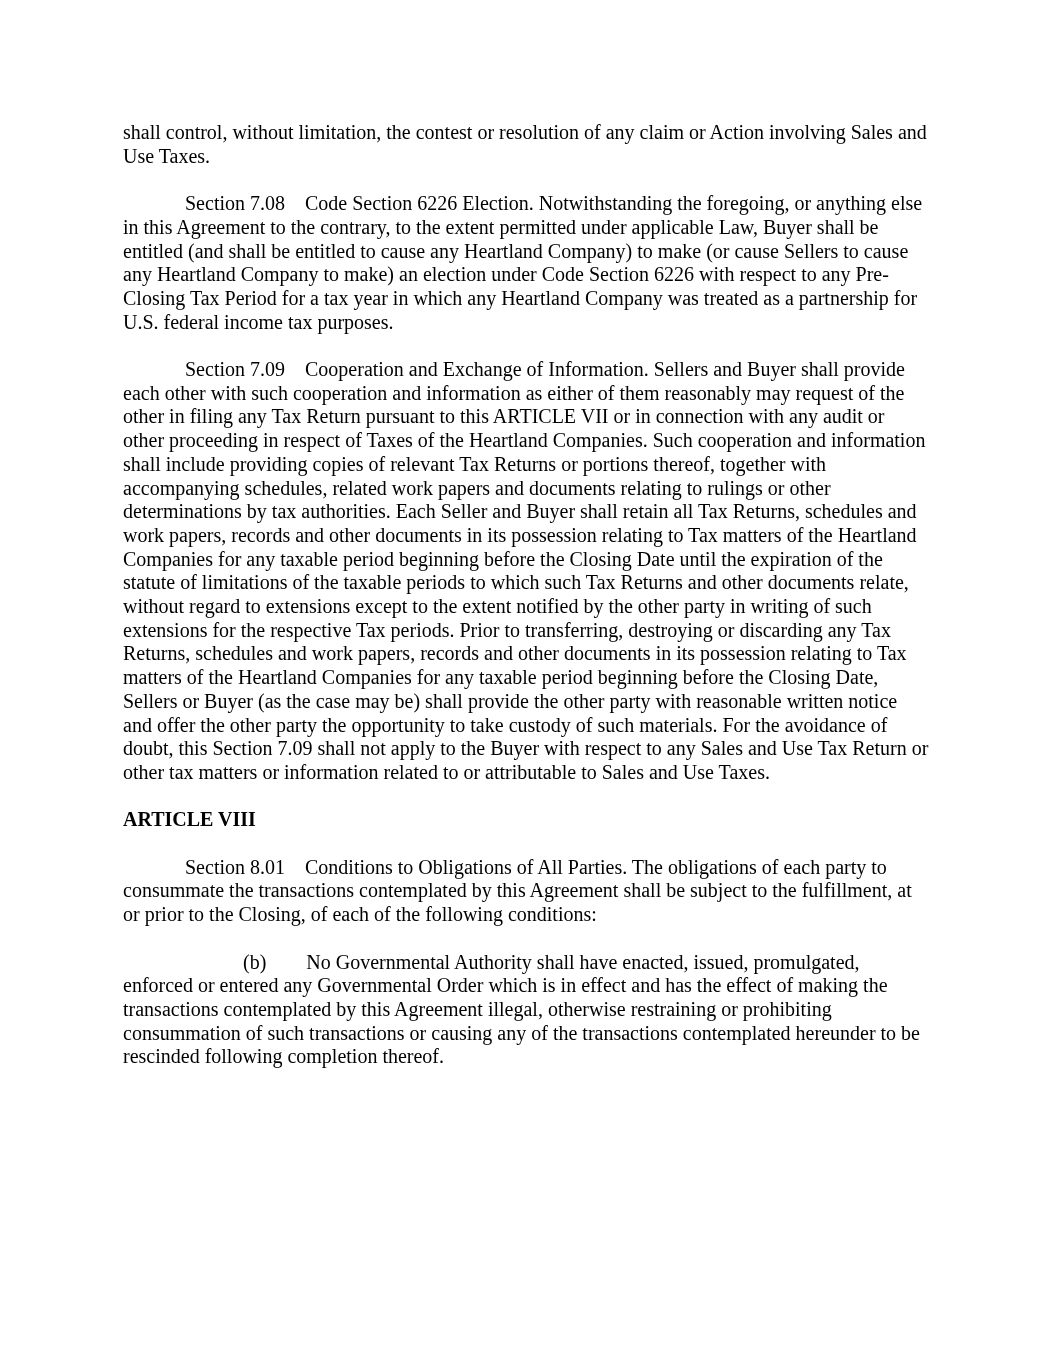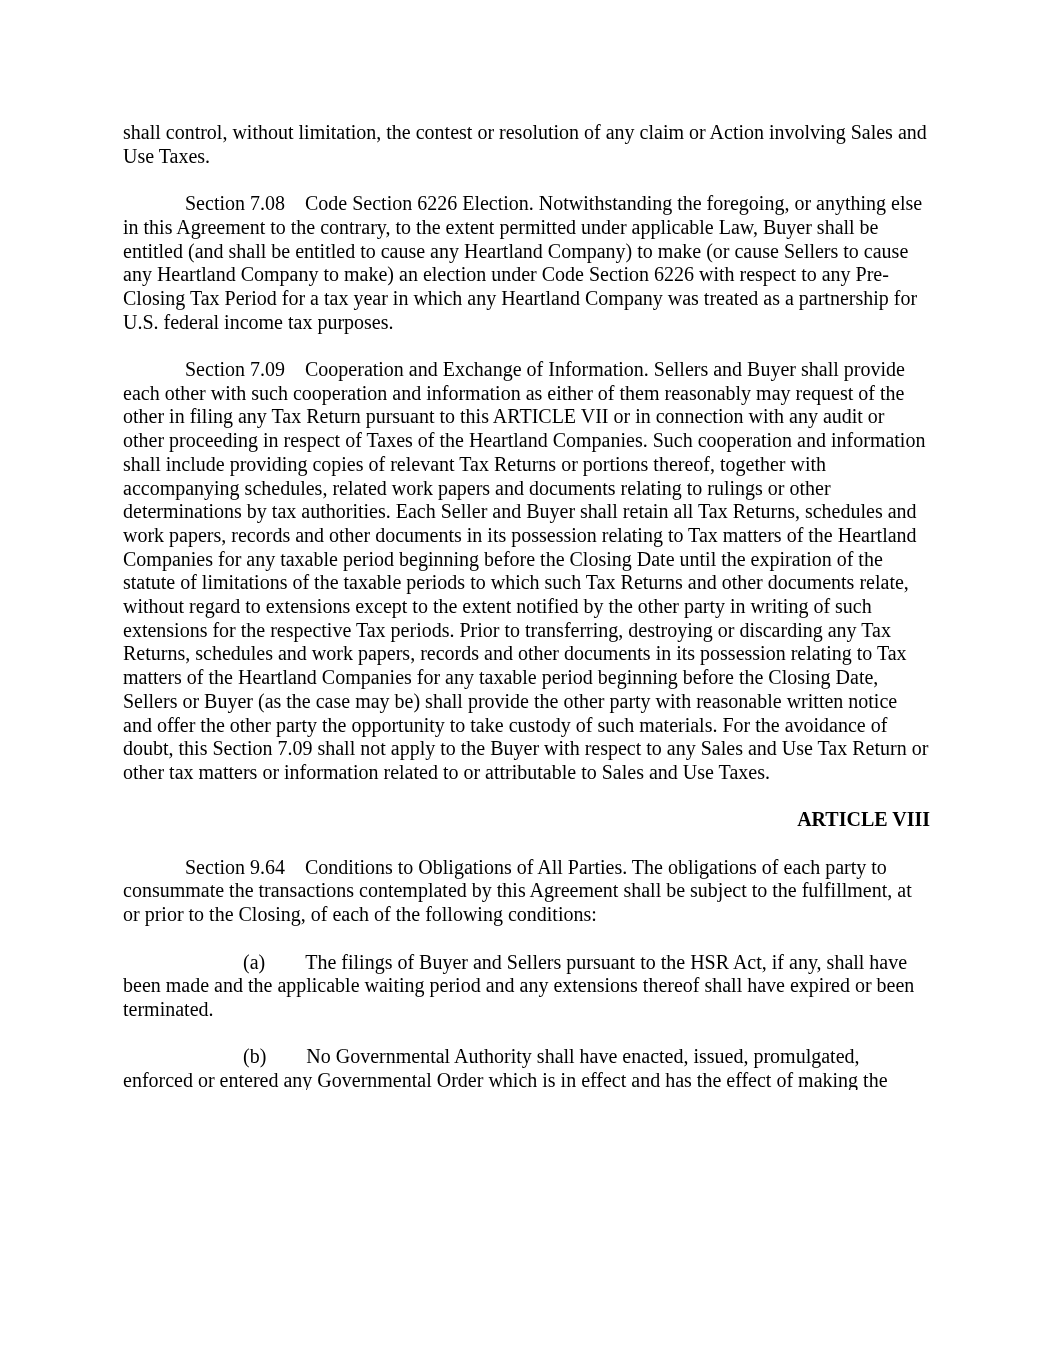--- a/index.html
+++ b/index.html
@@ -23,21 +23,21 @@
   }
   .para { margin: 23.7px 0 0 0; }
   .para.first { margin-top: 0; }
   .indent { text-indent: 62px; }
   .clause-para { text-indent: 120px; }
   .bold { font-weight: normal; }
   .tab-gap { display: inline-block; width: 20px; }
   .clause-gap { display: inline-block; width: 40px; }
   .article-heading {
     margin: 23.7px 0 0 0;
-    text-align: right;
+    text-align: left;
     font-weight: bold;
   }
   .article-heading div { line-height: 23.7px; }
   .footer-page-number {
     position: absolute;
     left: 0;
     right: 0;
     top: 1258px;
     text-align: center;
     font-size: 20px;
@@ -59,23 +59,22 @@
     <p class="para first"><span>shall control, without limitation, the contest or resolution of any claim or Action involving Sales and Use Taxes.</span></p>
 
     <p class="para indent"><span class="bold">Section 7.08</span><span class="tab-gap"></span><span class="bold">Code Section 6226 Election</span><span>. Notwithstanding the foregoing, or anything else in this Agreement to the contrary, to the extent permitted under applicable Law, Buyer shall be entitled (and shall be entitled to cause any Heartland Company) to make (or cause Sellers to cause any Heartland Company to make) an election under Code Section 6226 with respect to any Pre-Closing Tax Period for a tax year in which any Heartland Company was treated as a partnership for U.S. federal income tax purposes.</span></p>
 
     <p class="para indent"><span class="bold">Section 7.09</span><span class="tab-gap"></span><span class="bold">Cooperation and Exchange of Information</span><span>. Sellers and Buyer shall provide each other with such cooperation and information as either of them reasonably may request of the other in filing any Tax Return pursuant to this ARTICLE VII or in connection with any audit or other proceeding in respect of Taxes of the Heartland Companies. Such cooperation and information shall include providing copies of relevant Tax Returns or portions thereof, together with accompanying schedules, related work papers and documents relating to rulings or other determinations by tax authorities. Each Seller and Buyer shall retain all Tax Returns, schedules and work papers, records and other documents in its possession relating to Tax matters of the Heartland Companies for any taxable period beginning before the Closing Date until the expiration of the statute of limitations of the taxable periods to which such Tax Returns and other documents relate, without regard to extensions except to the extent notified by the other party in writing of such extensions for the respective Tax periods. Prior to transferring, destroying or discarding any Tax Returns, schedules and work papers, records and other documents in its possession relating to Tax matters of the Heartland Companies for any taxable period beginning before the Closing Date, Sellers or Buyer (as the case may be) shall provide the other party with reasonable written notice and offer the other party the opportunity to take custody of such materials. For the avoidance of doubt, this Section 7.09 shall not apply to the Buyer with respect to any Sales and Use Tax Return or other tax matters or information related to or attributable to Sales and Use Taxes.</span></p>
 
     <div class="article-heading">
       <div>ARTICLE VIII</div>
     </div>
 
-    <p class="para indent"><span class="bold">Section 9.64</span><span class="tab-gap"></span><span class="bold">Conditions to Obligations of All Parties</span><span>. The obligations of each party to consummate the transactions contemplated by this Agreement shall be subject to the fulfillment, at or prior to the Closing, of each of the following conditions:</span></p>
+    <p class="para indent"><span class="bold">Section 8.01</span><span class="tab-gap"></span><span class="bold">Conditions to Obligations of All Parties</span><span>. The obligations of each party to consummate the transactions contemplated by this Agreement shall be subject to the fulfillment, at or prior to the Closing, of each of the following conditions:</span></p>
 
-    <p class="para clause-para"><span>(a)</span><span class="clause-gap"></span><span>The filings of Buyer and Sellers pursuant to the HSR Act, if any, shall have been made and the applicable waiting period and any extensions thereof shall have expired or been terminated.</span></p>
 
     <p class="para clause-para"><span>(b)</span><span class="clause-gap"></span><span>No Governmental Authority shall have enacted, issued, promulgated, enforced or entered any Governmental Order which is in effect and has the effect of making the transactions contemplated by this Agreement illegal, otherwise restraining or prohibiting consummation of such transactions or causing any of the transactions contemplated hereunder to be rescinded following completion thereof.</span></p>
 
   </div>
 
   <div class="footer-page-number">- 69 -</div>
   <div class="footer-doc-id">4859-2467-6647.5</div>
 </div>
 
 </body></html>

